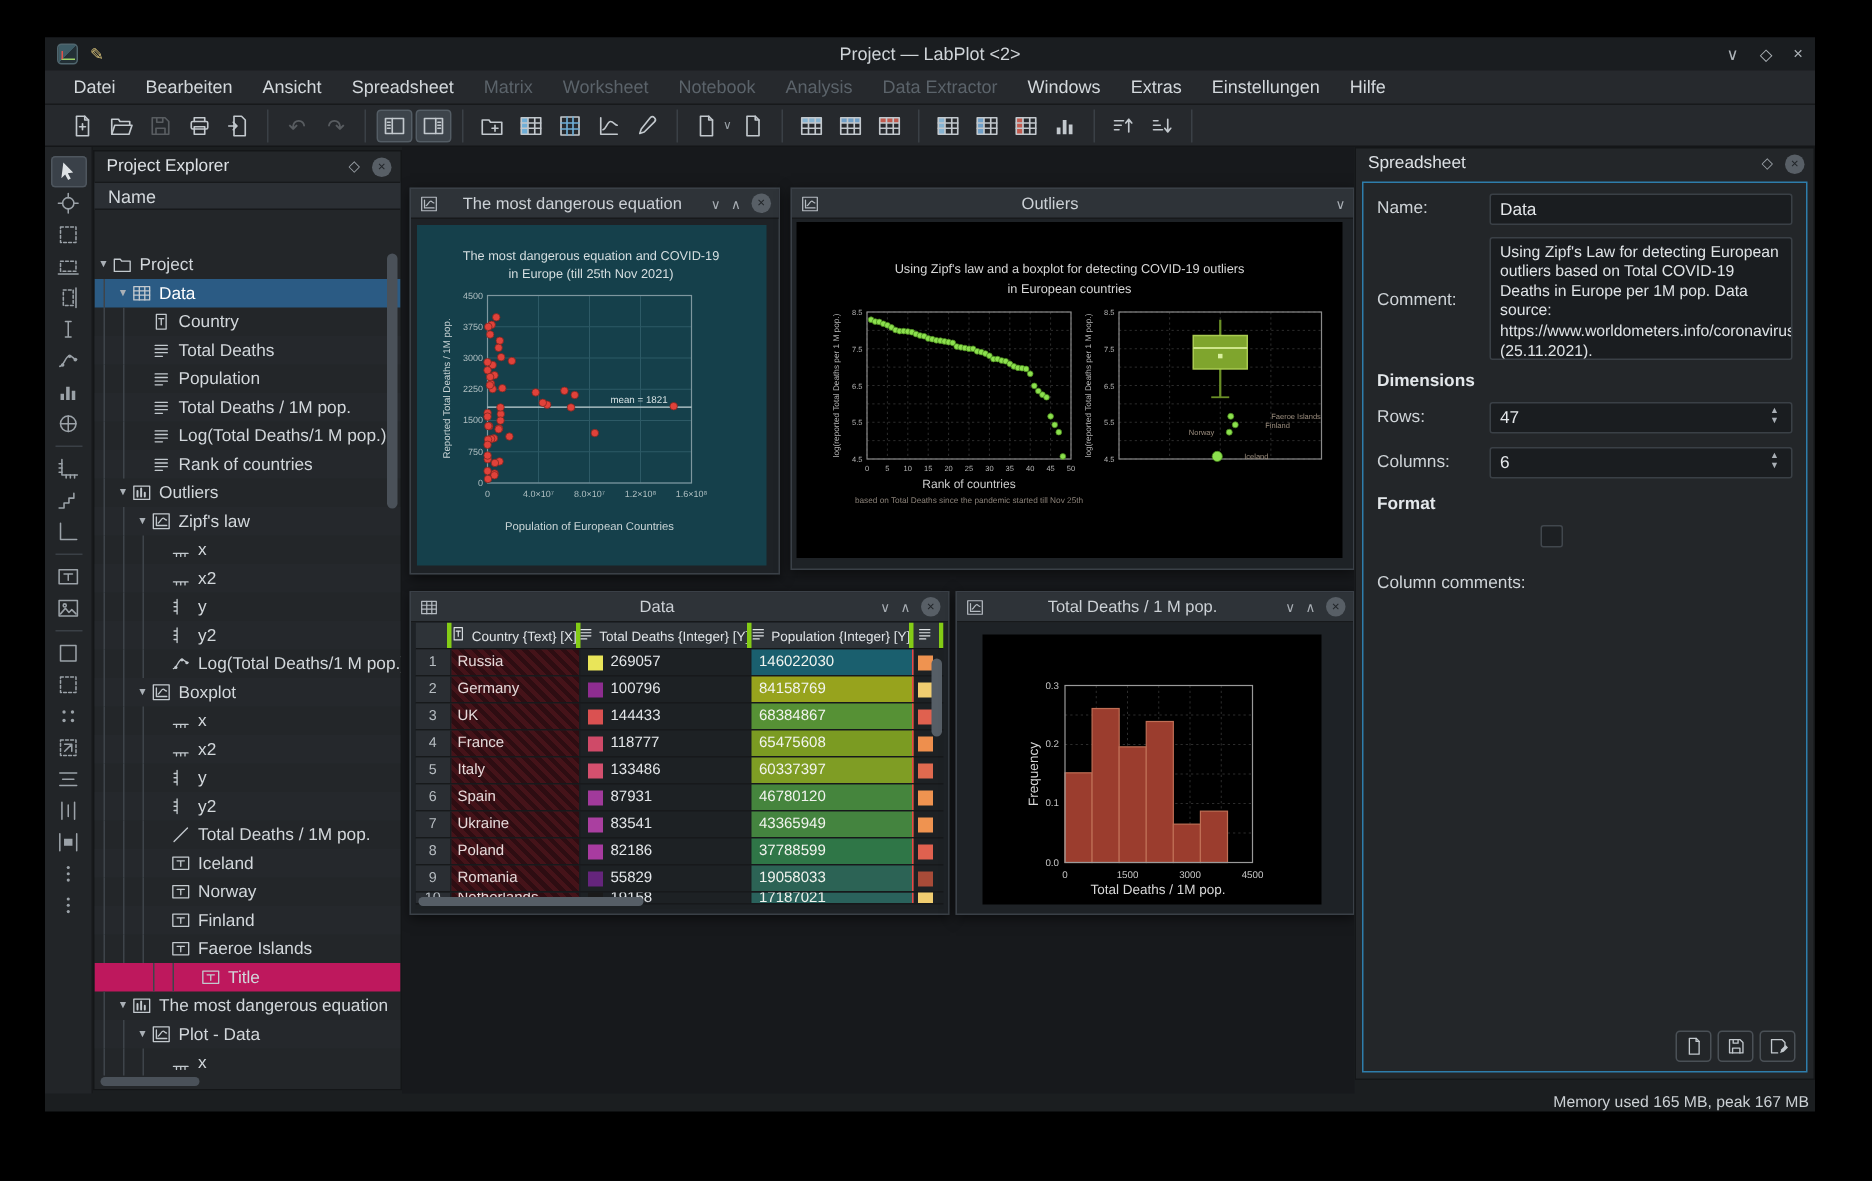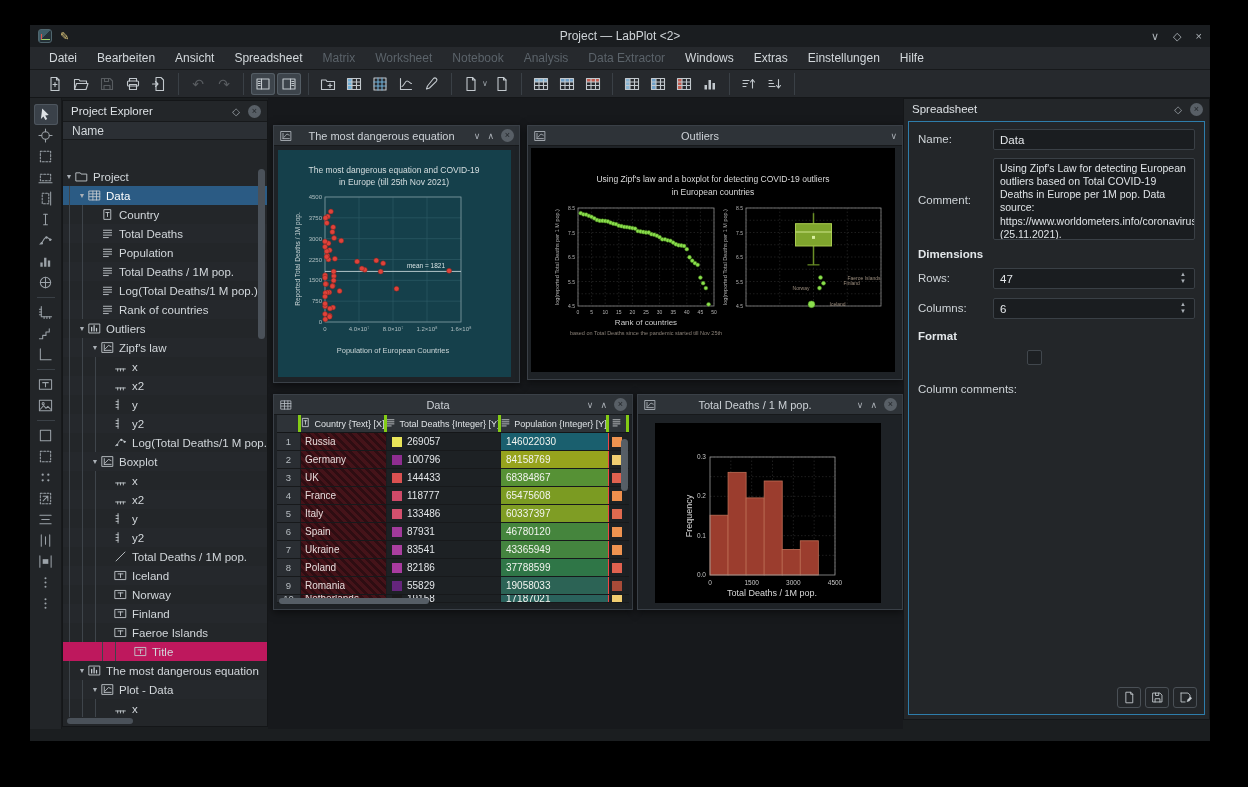--- a/index.html
+++ b/index.html
@@ -1292,14 +1292,17 @@
                   <path d="M2.5 2.5h8.5l2.5 2.5v4"></path>
                   <path d="M2.5 2.5v11h5"></path>
                   <path d="M9.5 13.5l1-3 3.5-3.5 2 2-3.5 3.5z" fill="currentColor" stroke="none"></path>
                 </svg>
               </div>
             </div>
       </div>
     </div>
   </div>
 
+  <div class="statusbar">
+    <span>Memory used 165 MB, peak 167 MB</span>
+  </div>
 </div>
 </div>
 
 </body></html>

